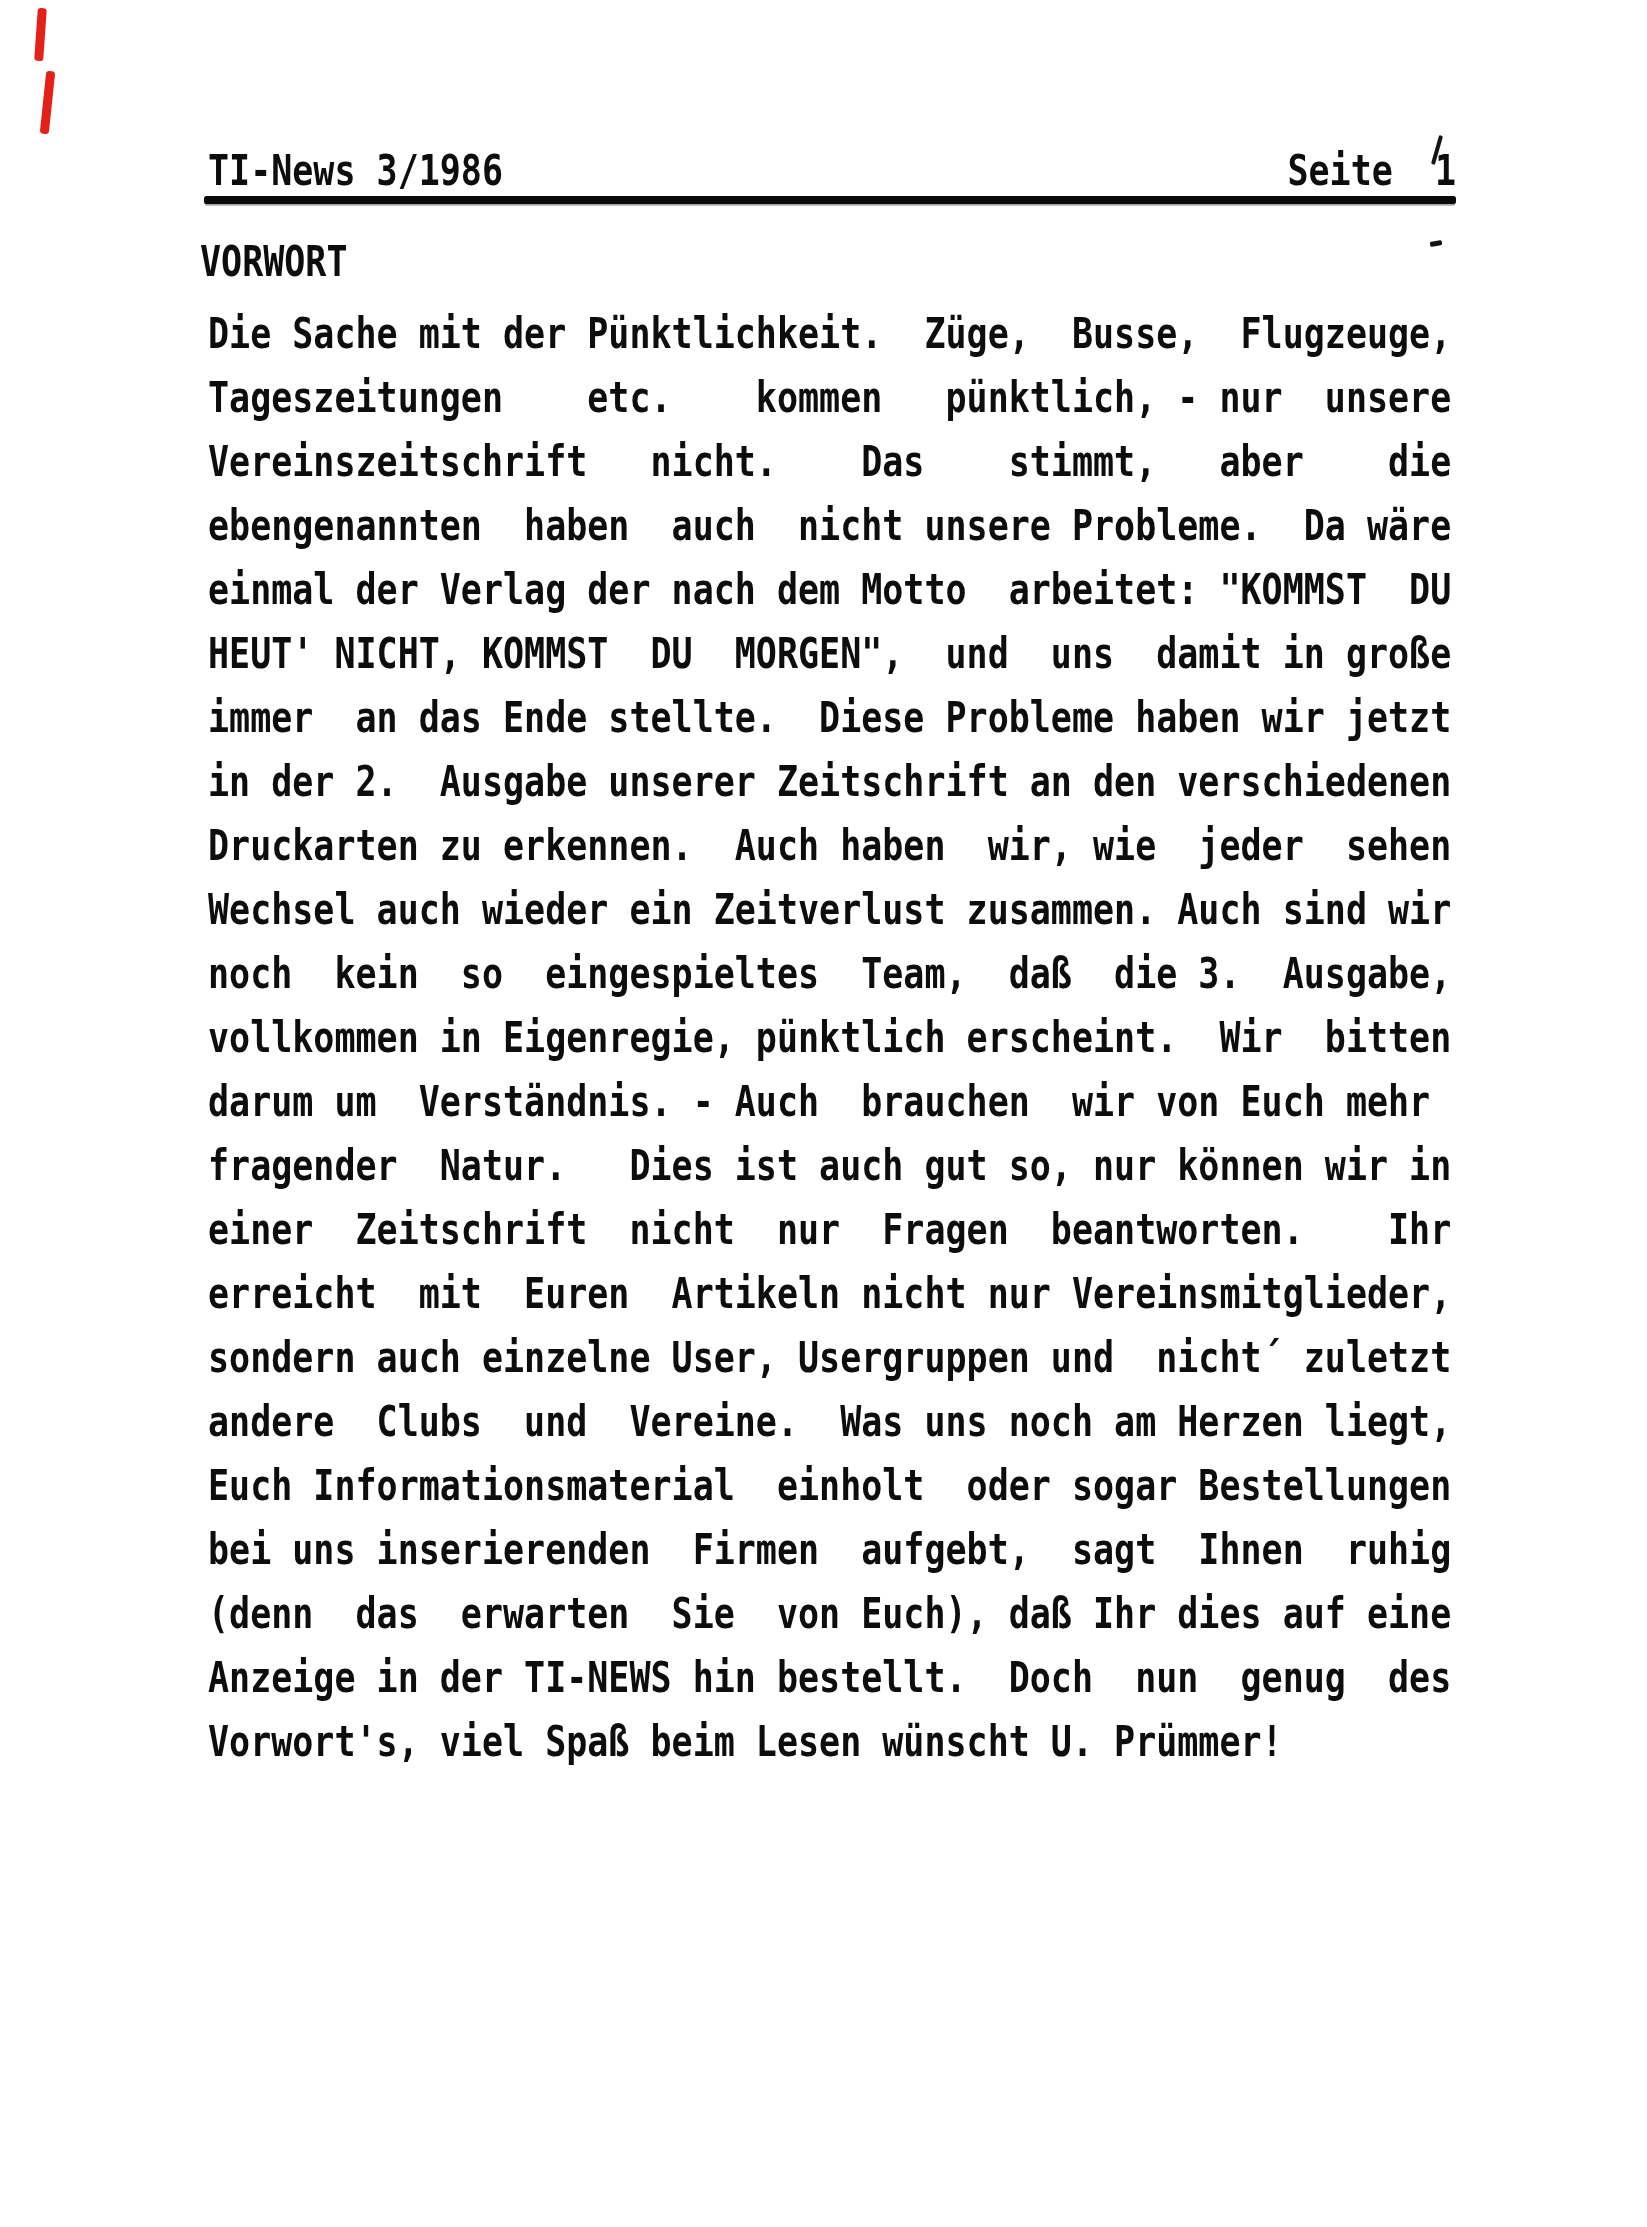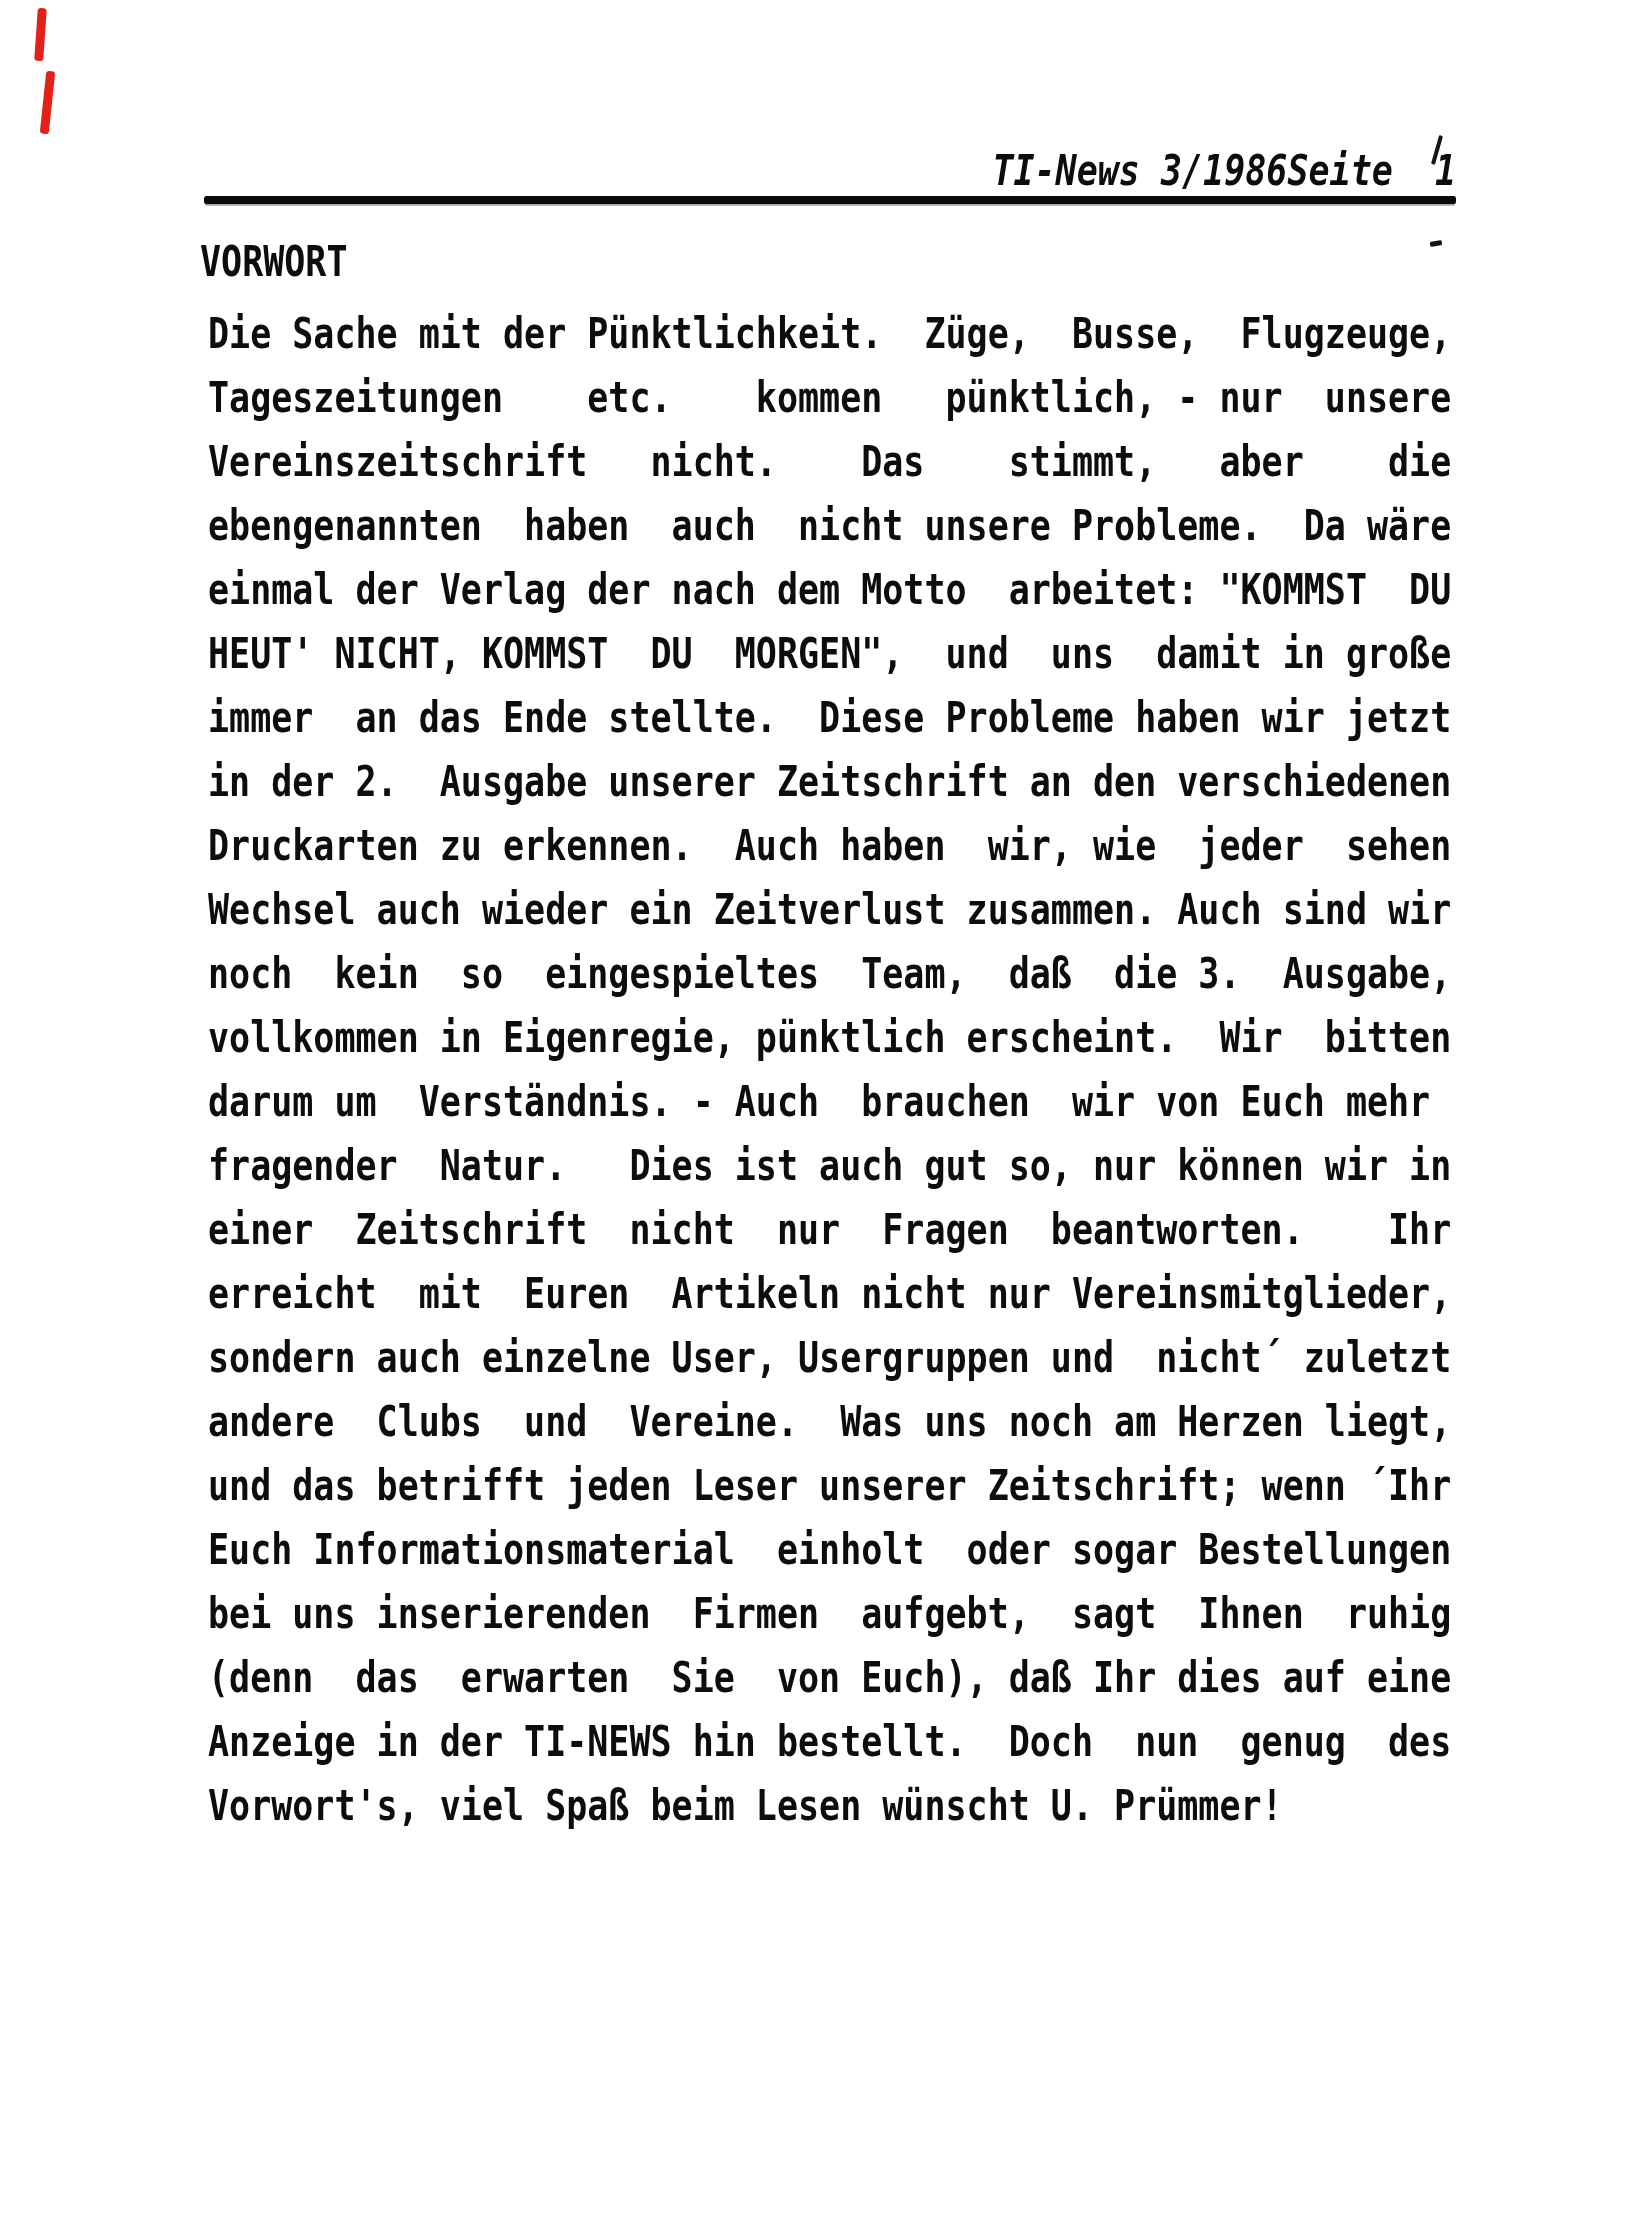--- a/index.html
+++ b/index.html
@@ -18,23 +18,22 @@
     font-size: 35px;
     color: #0d0d0d;
     white-space: pre;
   }
   .header-row {
     position: absolute;
     left: 208px;
     top: 151px;
     width: 1248px;
     display: flex;
-    justify-content: flex-end;
+    justify-content: space-between;
     align-items: baseline;
-    font-style: italic;
   }
   .header-row .mono { transform: scaleY(1.2); transform-origin: 50% 60%; }
   .header-rule {
     position: absolute;
     left: 204px;
     top: 196px;
     width: 1252px;
     height: 8.2px;
     background: #0a0a0a;
     border-radius: 2.5px;
@@ -146,23 +145,20 @@
     <div class="line">
         <span class="mono">erreicht  mit  Euren  Artikeln nicht nur Vereinsmitglieder,</span>
       </div>
     <div class="line">
         <span class="mono">sondern auch einzelne User, Usergruppen und  nicht´ zuletzt</span>
       </div>
     <div class="line">
         <span class="mono">andere  Clubs  und  Vereine.  Was uns noch am Herzen liegt,</span>
       </div>
     <div class="line">
-        <span class="mono">und das betrifft jeden Leser unserer Zeitschrift; wenn ´Ihr</span>
-      </div>
-    <div class="line">
         <span class="mono">Euch Informationsmaterial  einholt  oder sogar Bestellungen</span>
       </div>
     <div class="line">
         <span class="mono">bei uns inserierenden  Firmen  aufgebt,  sagt  Ihnen  ruhig</span>
       </div>
     <div class="line">
         <span class="mono">(denn  das  erwarten  Sie  von Euch), daß Ihr dies auf eine</span>
       </div>
     <div class="line">
         <span class="mono">Anzeige in der TI-NEWS hin bestellt.  Doch  nun  genug  des</span>

